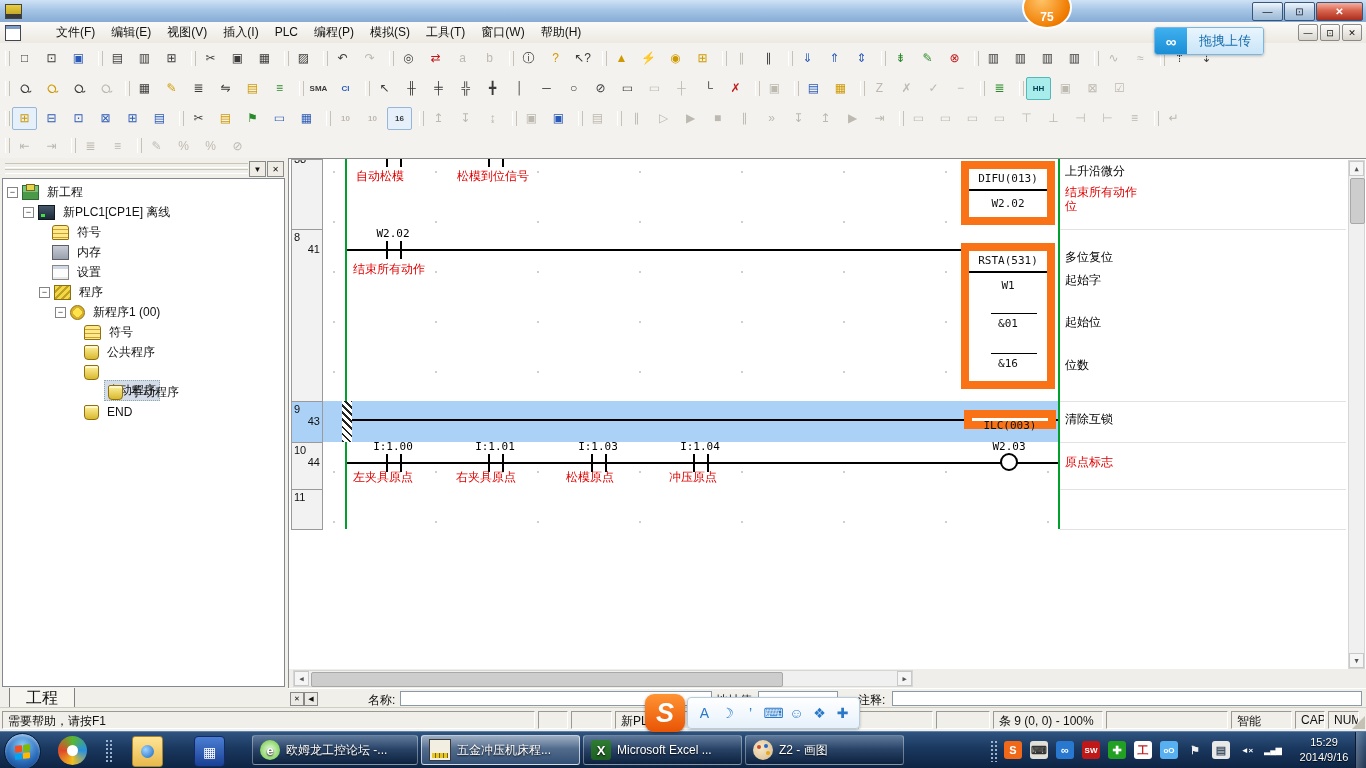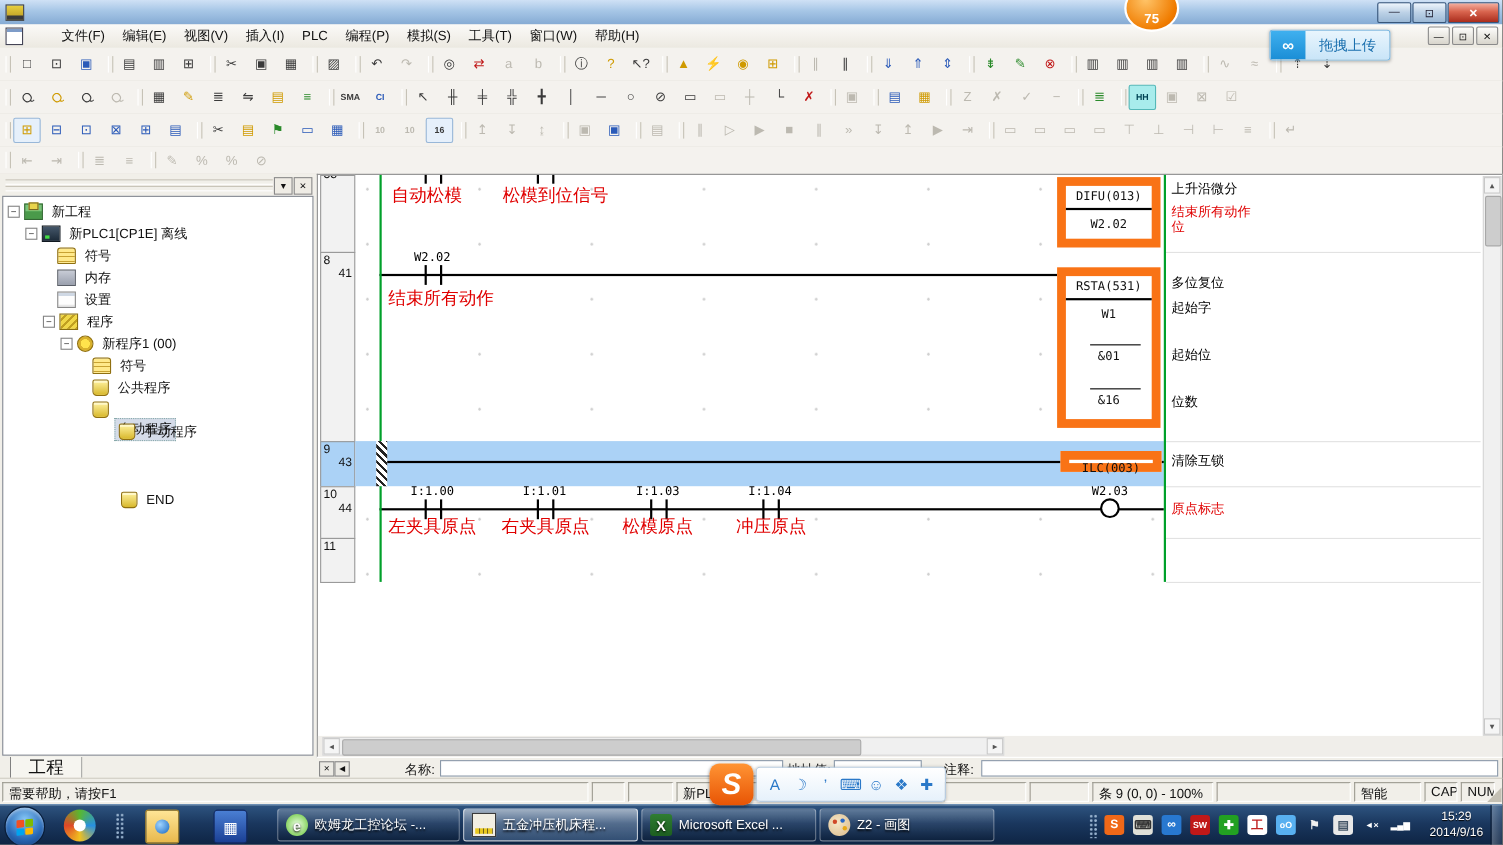--- a/index.html
+++ b/index.html
@@ -105,21 +105,21 @@
   .mcell{position:absolute;left:2px;width:32px;background:#f2f2f2;border:1px solid #9a9a9a;
     box-sizing:border-box;font-family:"Liberation Sans",sans-serif;font-size:11px;overflow:hidden;}
   .mcell.sel9{background:#abd2f6;}
   .mnum{position:absolute;left:2px;top:1px;} .mnum.clip{top:-7px;}
   .mstep{position:absolute;right:2px;top:13px;}
   .rail{position:absolute;width:2px;top:0;height:370px;background:#00a02a;z-index:5;}
   .wire{position:absolute;height:2px;background:#000;z-index:3;}
   .cbar{position:absolute;width:2px;height:18px;background:#000;z-index:4;}
   .tick{position:absolute;width:2px;height:8px;top:0;background:#000;z-index:4;}
   .addr{position:absolute;width:60px;text-align:center;color:#000;z-index:4;}
-  .rlab{position:absolute;color:#e00000;font-family:"Liberation Sans",sans-serif;font-size:16px;
+  .rlab{position:absolute;color:#e00000;font-family:"Liberation Sans",sans-serif;font-size:12px;
     white-space:nowrap;z-index:4;}
   .lbox{position:absolute;border:8px solid #f97316;background:#fff;z-index:6;box-sizing:border-box;text-align:center;}
   .lbox .bt{position:absolute;left:0;right:0;top:0;height:20px;line-height:20px;border-bottom:2px solid #000;}
   .lop{position:absolute;left:0;right:0;text-align:center;}
   .opline{position:absolute;left:22px;width:46px;height:1px;background:#000;}
   .coil{position:absolute;width:14px;height:14px;border:2px solid #000;border-radius:50%;
     background:#fff;z-index:6;}
   .hl9{position:absolute;left:34px;top:242px;width:735px;height:41px;background:#abd2f6;z-index:1;}
   .hatch{position:absolute;left:53px;top:242px;width:10px;height:41px;background-color:#fff;
     background-image:repeating-linear-gradient(45deg,#222 0 2px,transparent 2px 5px);z-index:7;}
@@ -501,21 +501,21 @@
             <span class="tlabel">公共程序</span>
           </li>
           <li style="padding-left: 81px;">
             <span class="ti ti-section"></span>
             <span class="tlabel sel">自动程序</span>
           </li>
           <li style="padding-left: 105px;">
             <span class="ti ti-section"></span>
             <span class="tlabel">手动程序</span>
           </li>
-          <li style="padding-left: 107px; margin-top: 42px;">
+          <li style="padding-left: 81px;">
             <span class="ti ti-section"></span>
             <span class="tlabel">END</span>
           </li>
         </ul>
       </div>
   </div>
   <div id="treetab">
     <span class="ptab">工程</span>
   </div>
 

